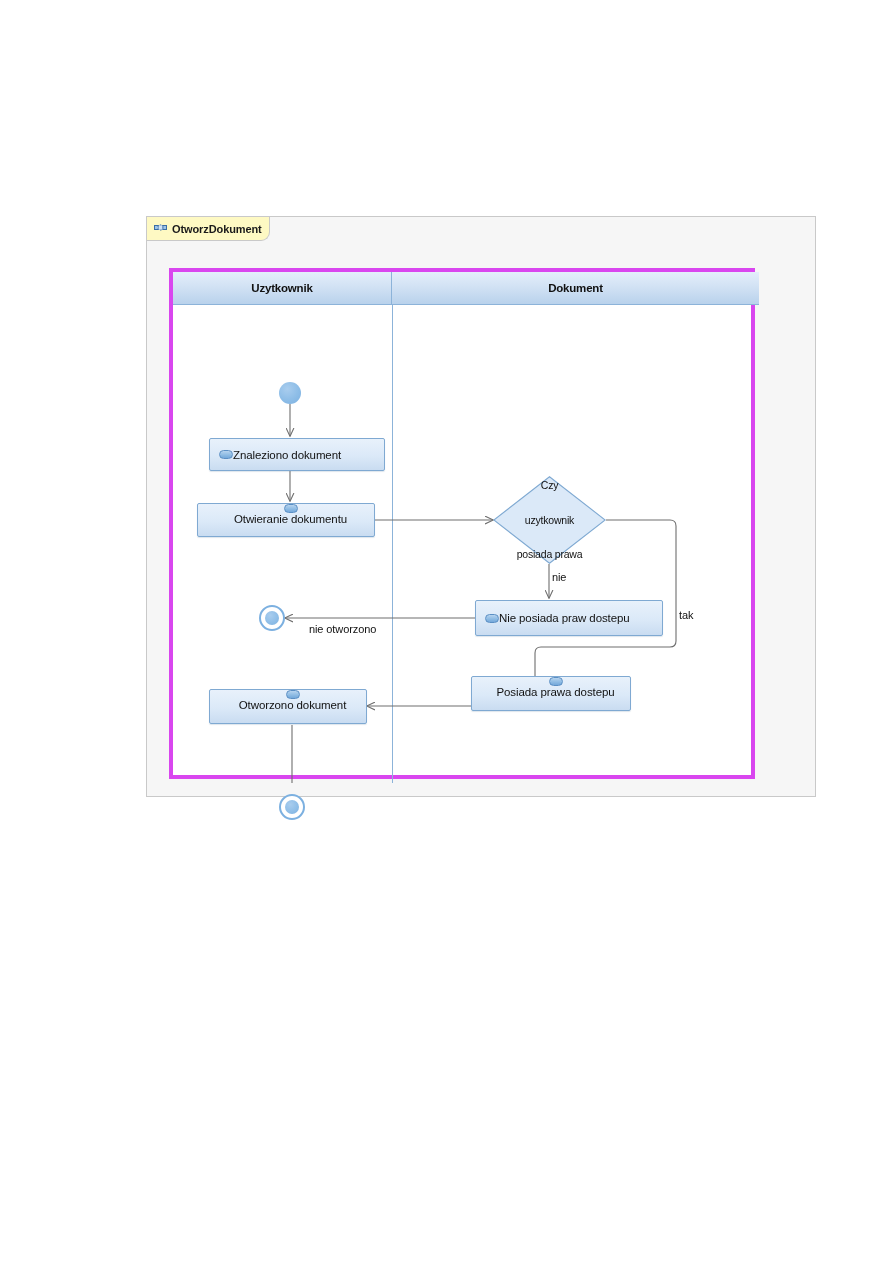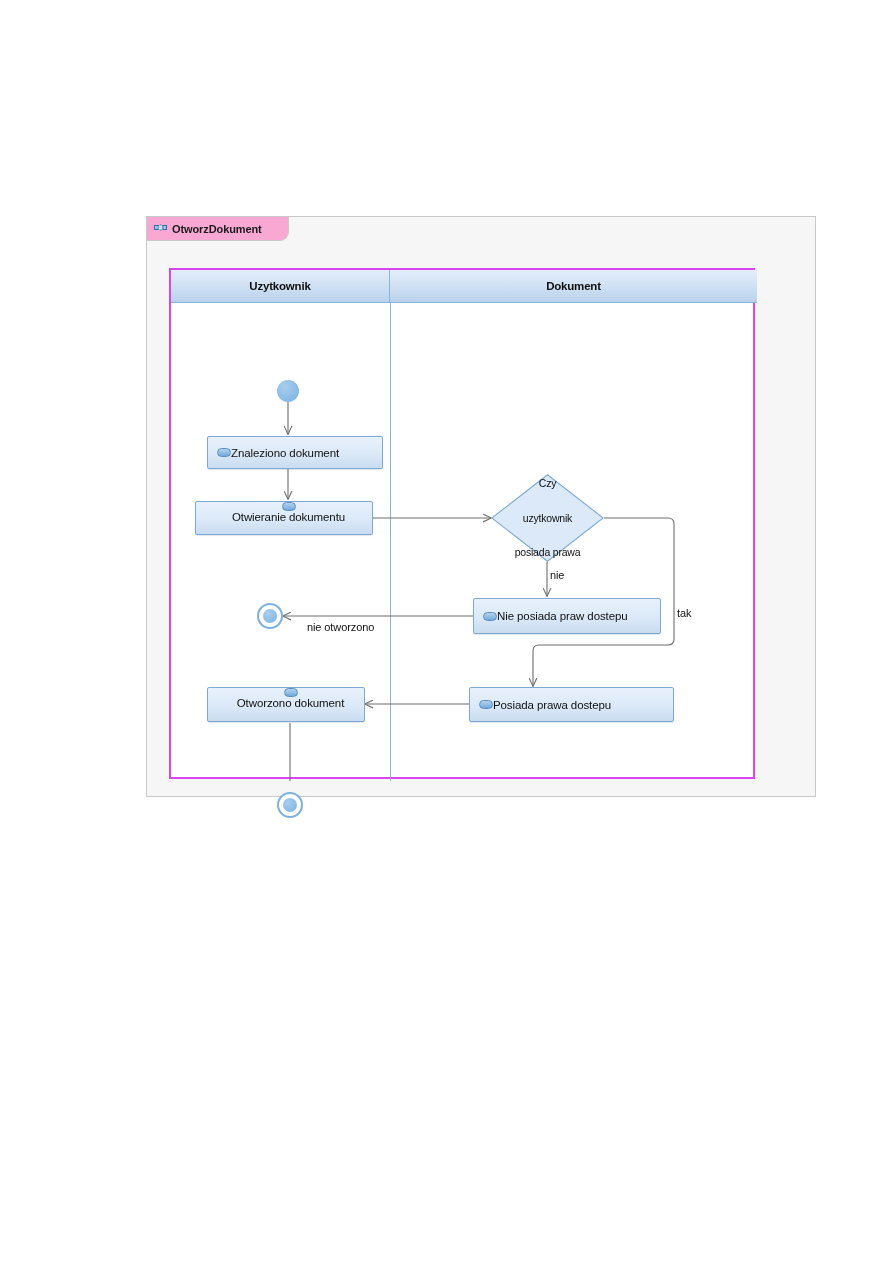--- a/index.html
+++ b/index.html
@@ -31,22 +31,22 @@
     border: 1px solid #c9c9c9;
     box-sizing: border-box;
   }
 
   
   #diagram-tab {
     position: absolute;
     left: 0px;
     top: 0px;
     height: 24px;
-    padding: 0 26px 0 7px;
-    background: #f9a8d4;
+    padding: 0 7px 0 7px;
+    background: #fef9c3;
     border: 1px solid #c9c9c9;
     border-top: none;
     border-left: none;
     border-radius: 0 0 9px 0;
     display: flex;
     align-items: center;
     gap: 5px;
     box-sizing: border-box;
   }
   #diagram-tab .tab-label {
@@ -58,21 +58,21 @@
   }
 
   
   #swimlane-frame {
     position: absolute;
     left: 22px;
     top: 51px;
     width: 586px;
     height: 511px;
     background: #ffffff;
-    border: 2px solid #d946ef;
+    border: 4px solid #d946ef;
     box-sizing: border-box;
   }
 
   .lane-header {
     position: absolute;
     top: 0;
     height: 33px;
     background: linear-gradient(to bottom, #e4eefb 0%, #d2e2f4 45%, #b9d2ec 100%);
     border-bottom: 1px solid #8cb3d9;
     display: flex;
@@ -304,21 +304,21 @@
 
         <div class="activity-node" style="left:302px; top:328px; width:188px; height:36px;">
           <span class="node-icon"></span>
           <span class="node-label">Nie posiada praw dostepu</span>
         </div>
 
         <div class="final-node" style="left:86px; top:333px;"></div>
 
         <div class="edge-label" style="left:136px; top:351px;">nie otworzono</div>
 
-        <div class="activity-node" style="left:298px; top:417px; width:205px; height:35px;">
+        <div class="activity-node" style="left:298px; top:404px; width:160px; height:35px;flex-direction:column;">
           <span class="node-icon"></span>
           <span class="node-label">Posiada prawa dostepu</span>
         </div>
 
         <div class="activity-node" style="left:36px; top:417px; width:158px; height:35px;flex-direction:column;">
           <span class="node-icon"></span>
           <span class="node-label">Otworzono dokument</span>
         </div>
 
         <div class="final-node" style="left:106px; top:522px;"></div>

